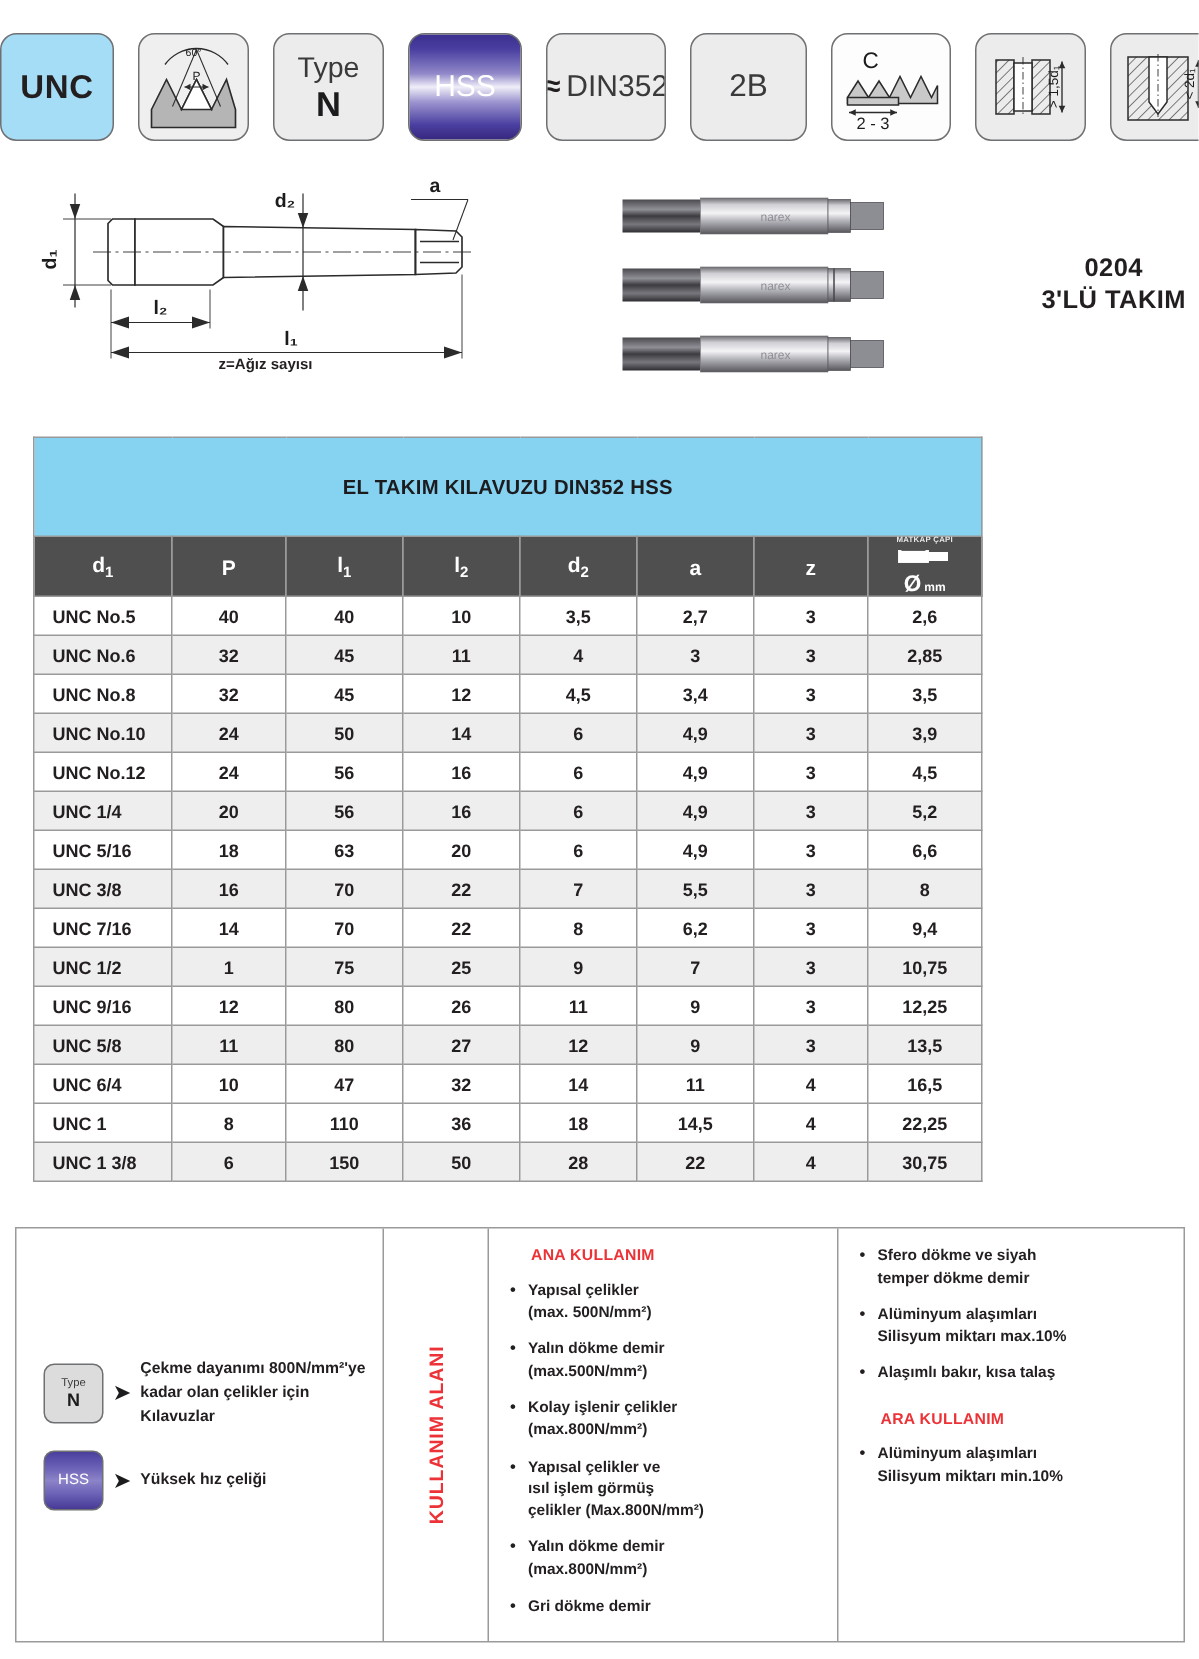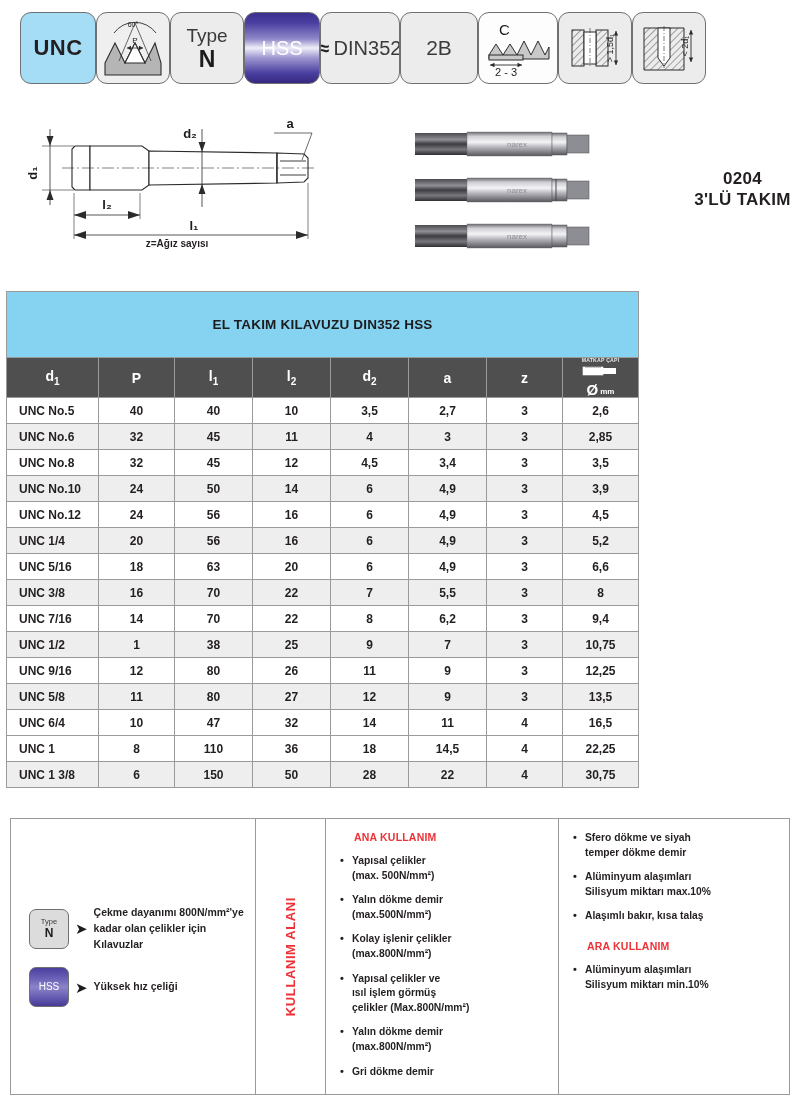--- a/index.html
+++ b/index.html
@@ -8,23 +8,23 @@
     width: 799px; height: 1106px;
     background: #ffffff;
     font-family: "Liberation Sans", sans-serif;
     color: #231f20;
     overflow: hidden;
   }
   #page { position: relative; width: 799px; height: 1106px; }
 
   
   #badge-strip {
-    position: absolute; left: 20px; top: 12px;
+    position: absolute; left: 0; top: 12px;
     width: 779px; height: 82px;
-    display: flex; align-items: flex-start; gap: 0;
+    display: flex; align-items: flex-end; gap: 16px;
   }
   .badge {
     position: relative;
     height: 72px;
     border: 1.4px solid #6f7072;
     border-radius: 11px;
     background: #ececec;
     display: flex; align-items: center; justify-content: center;
     overflow: hidden;
     flex: 0 0 auto;
@@ -62,21 +62,21 @@
   #photo { position: absolute; left: 405px; top: 122px; width: 290px; height: 140px; }
   #photo-label {
     position: absolute; left: 690px; top: 168px; width: 105px;
     text-align: center; line-height: 1.25;
   }
   #photo-label .code { font-size: 17px; font-weight: bold; letter-spacing: .3px; }
   #photo-label .setname { font-size: 17px; font-weight: bold; letter-spacing: .3px; }
 
   
   #spec-table {
-    position: absolute; left: 6px; top: 291px;
+    position: absolute; left: 22px; top: 291px;
     width: 632px;
     border-collapse: collapse;
     table-layout: fixed;
   }
   #spec-table td, #spec-table th { border: 1px solid #9a9a9a; padding: 0; }
   #table-title-cell {
     background: #85d2f1; height: 66px;
     text-align: center; vertical-align: middle;
     font-size: 13.5px; font-weight: bold; letter-spacing: .2px; color: #1c1c1e;
   }
@@ -474,21 +474,21 @@
           <td>70</td>
           <td>22</td>
           <td>8</td>
           <td>6,2</td>
           <td>3</td>
           <td>9,4</td>
         </tr>
         <tr class="alt">
           <td class="c0">UNC 1/2</td>
           <td>1</td>
-          <td>38</td>
+          <td>75</td>
           <td>25</td>
           <td>9</td>
           <td>7</td>
           <td>3</td>
           <td>10,75</td>
         </tr>
         <tr>
           <td class="c0">UNC 9/16</td>
           <td>12</td>
           <td>80</td>

